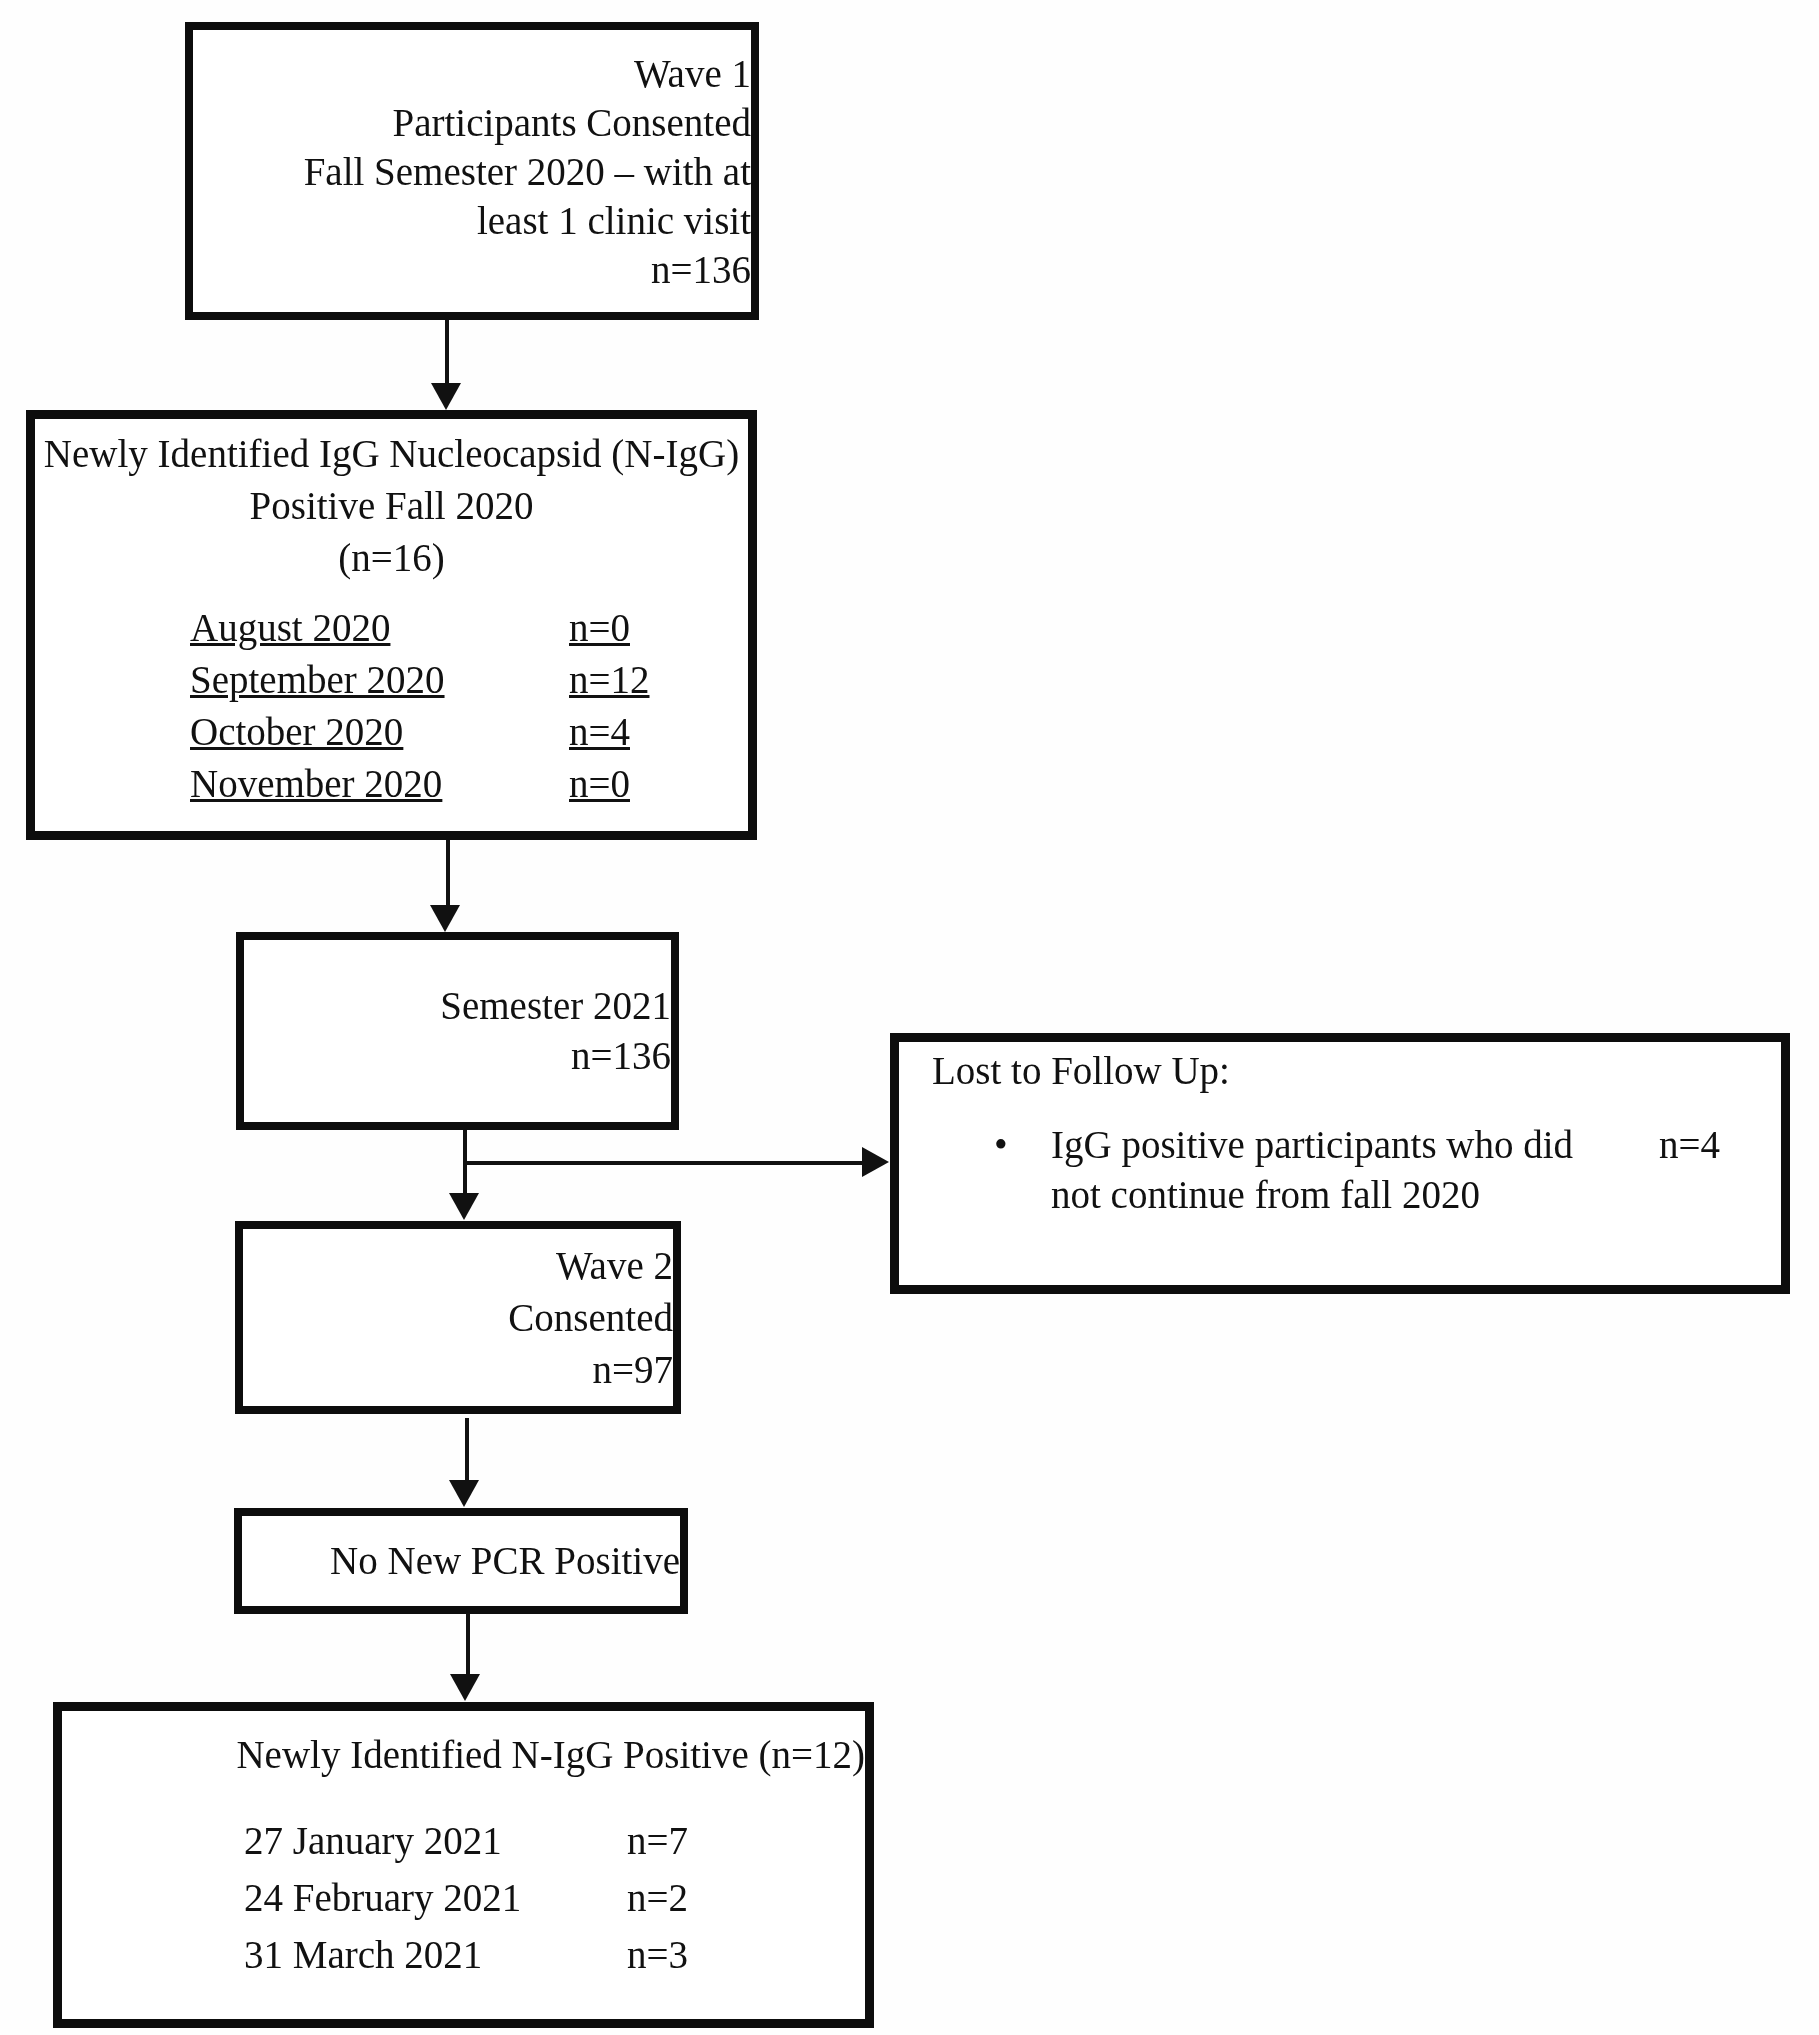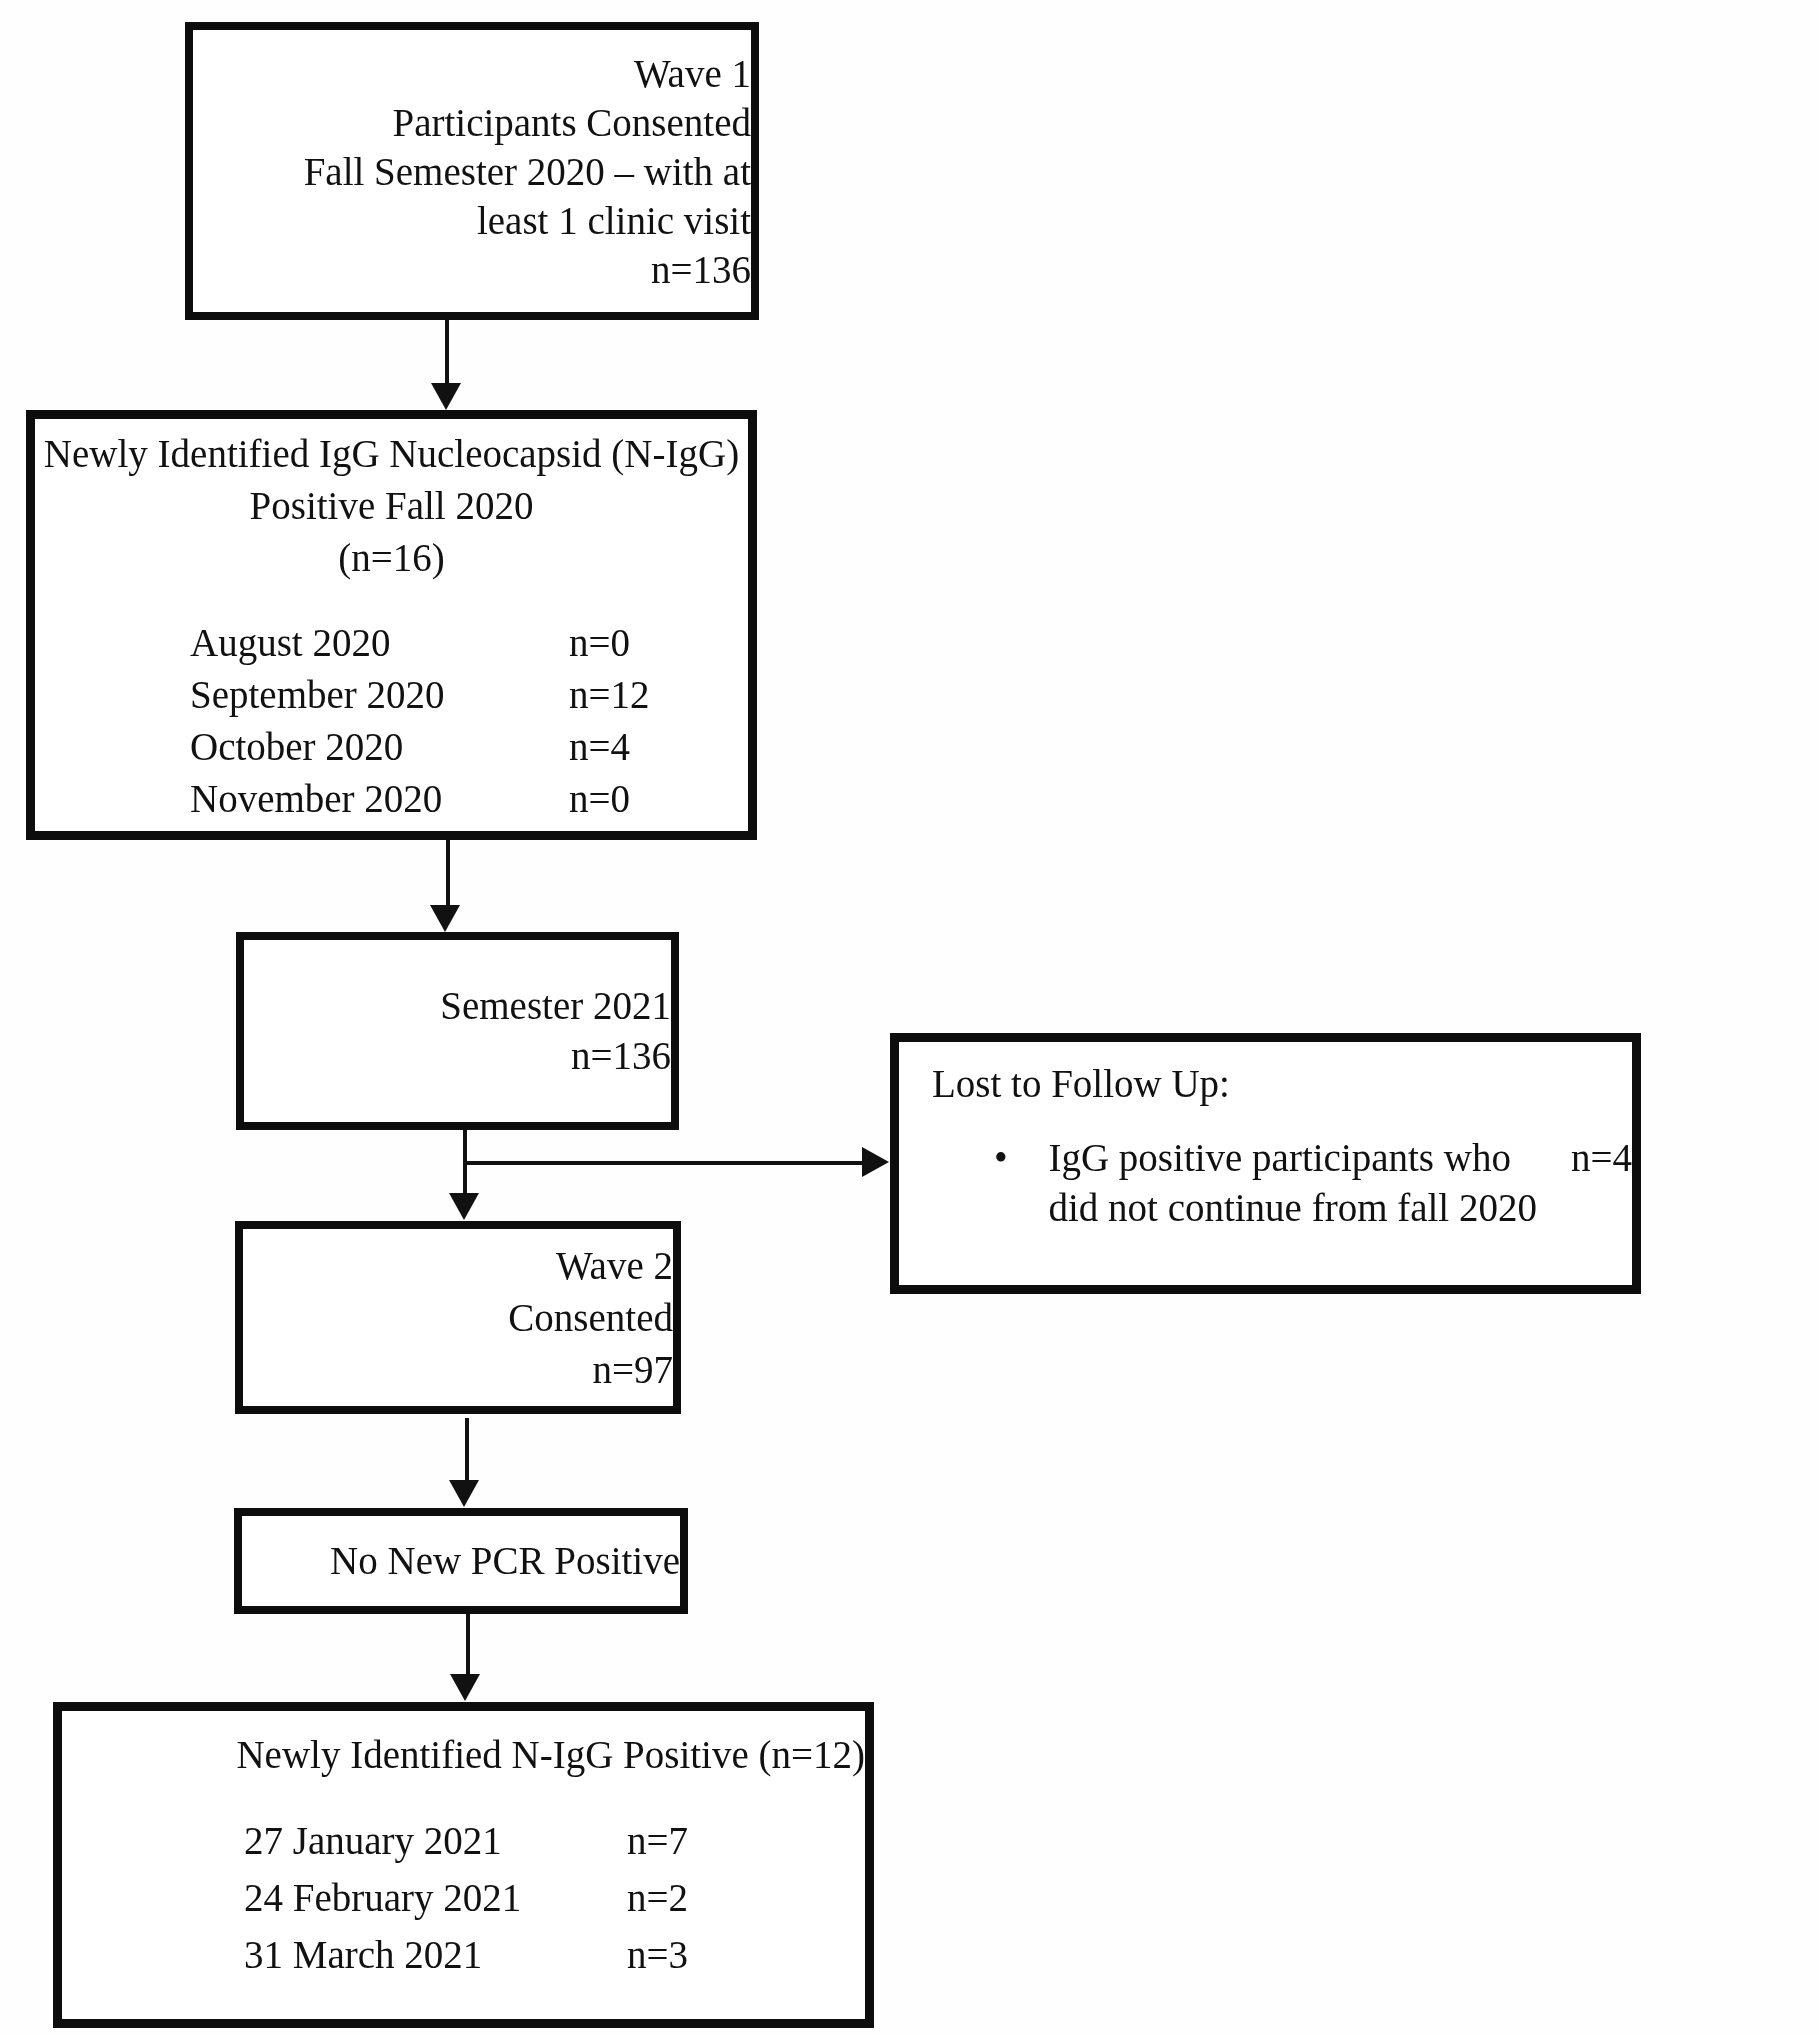--- a/index.html
+++ b/index.html
@@ -28,27 +28,27 @@
     flex-direction: column;
     justify-content: center;
     align-items: flex-end;
     text-align: center;
   }
   
   #box-wave1 { left: 185px; top: 22px; width: 574px; height: 298px; line-height: 49px; }
   
   #box-fall-positive { left: 26px; top: 410px; width: 731px; height: 430px; border-width: 9.2px; padding-top: 9.2px; }
   #box-fall-positive .title { text-align: center; line-height: 52px; }
-  #box-fall-positive .rows { margin-top: 33px; }
+  #box-fall-positive .rows { margin-top: 18px; text-decoration: underline; }
   #box-fall-positive .row { display: flex; line-height: 52px; }
   #box-fall-positive .row .lbl { margin-left: 155px; width: 379px; }
   
   #box-invited { left: 236px; top: 932px; width: 443px; height: 198px; line-height: 50px; }
   
-  #box-lost { left: 890px; top: 1033px; width: 751px; height: 261px; border-width: 9.2px; padding-top: 17px; }
+  #box-lost { left: 890px; top: 1033px; width: 900px; height: 261px; border-width: 9.2px; padding-top: 4px; }
   #box-lost .title { margin-left: 33px; line-height: 50px; }
   #box-lost .bullet-row { display: flex; margin-top: 24px; line-height: 50px; }
   #box-lost .dot { margin-left: 95px; width: 17px; }
   #box-lost .btxt { margin-left: 40px; width: 574px; }
   #box-lost .bval { margin-left: 34px; align-self: flex-start; }
   
   #box-wave2 { left: 235px; top: 1221px; width: 446px; height: 193px; line-height: 52px; }
   
   #box-pcr { left: 234px; top: 1508px; width: 454px; height: 106px; line-height: 48px; padding-left: 48px; }
   

